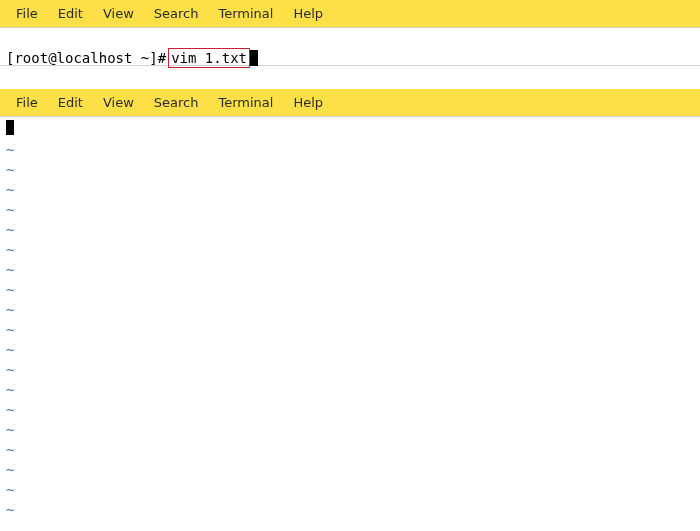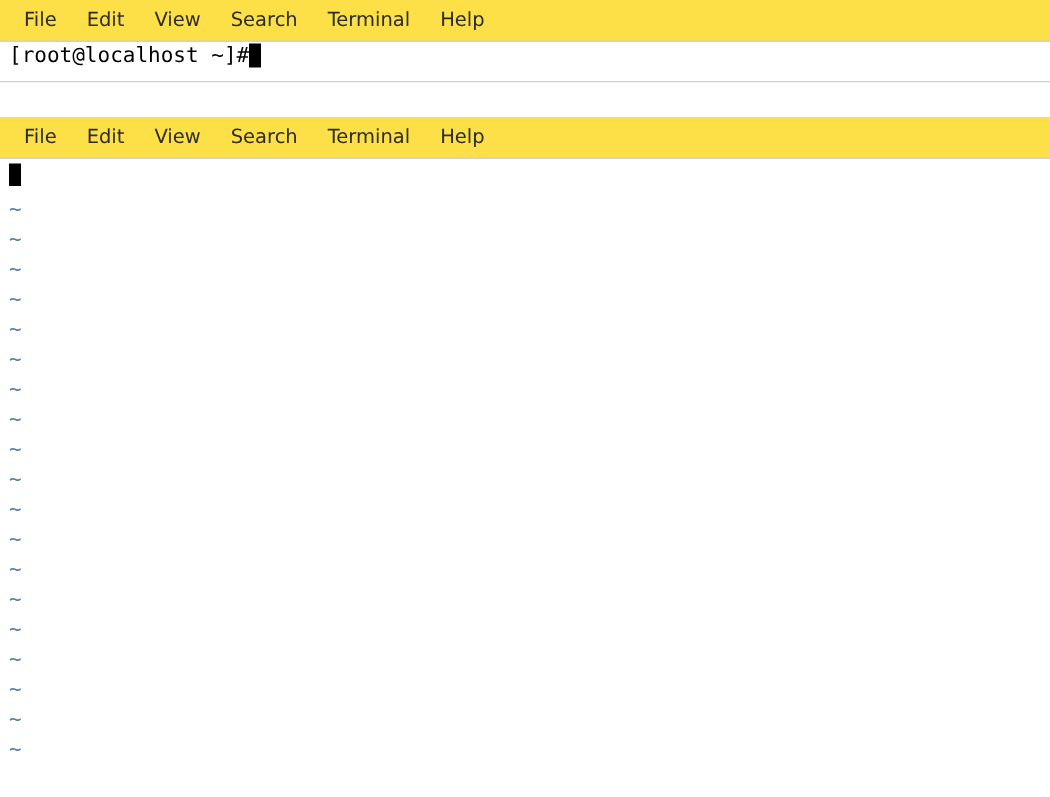--- a/index.html
+++ b/index.html
@@ -25,27 +25,27 @@
       font-family: "DejaVu Sans", "Liberation Sans", sans-serif;
       font-size: 13px;
       color: #2c2c2c;
     }
     .menu-item {
       padding: 2px 10px;
       cursor: pointer;
     }
     .terminal-area-top {
       background: #ffffff;
-      padding: 0 6px 2px 6px;
+      padding: 20px 6px 2px 6px;
       font-family: "DejaVu Sans Mono", "Liberation Mono", monospace;
       font-size: 14px;
       color: #000000;
       border-bottom: 1px solid #d0d0d0;
       line-height: 1.3;
-      height: 27px;
+      height: 38px;
     }
     .prompt-line {
       display: flex;
       align-items: center;
     }
     .command-box {
       border: 1px solid #c8202f;
       padding: 0 2px;
       margin-left: 2px;
       display: inline-flex;
@@ -99,20 +99,23 @@
   <div class="menu-item">Edit</div>
   <div class="menu-item">View</div>
   <div class="menu-item">Search</div>
   <div class="menu-item">Terminal</div>
   <div class="menu-item">Help</div>
 </div>
 
 <div class="terminal-area-top">
   <div class="prompt-line">
     <span>[root@localhost ~]#</span>
+    <span class="command-box">
+      <span>vim 1.txt</span>
+    </span>
     <span class="cursor"></span>
   </div>
 </div>
 
 <div class="gap"></div>
 
 <div class="menubar">
   <div class="menu-item">File</div>
   <div class="menu-item">Edit</div>
   <div class="menu-item">View</div>

